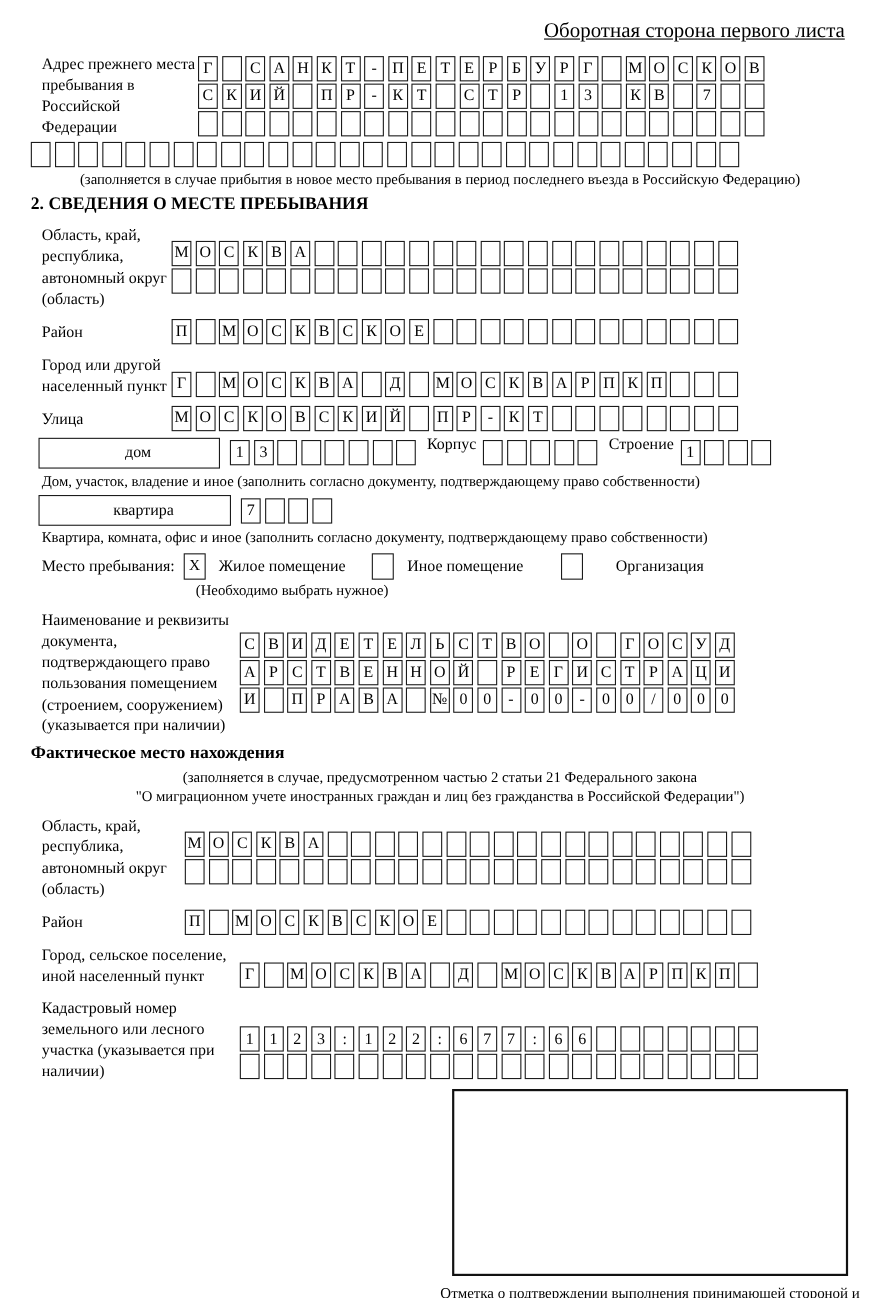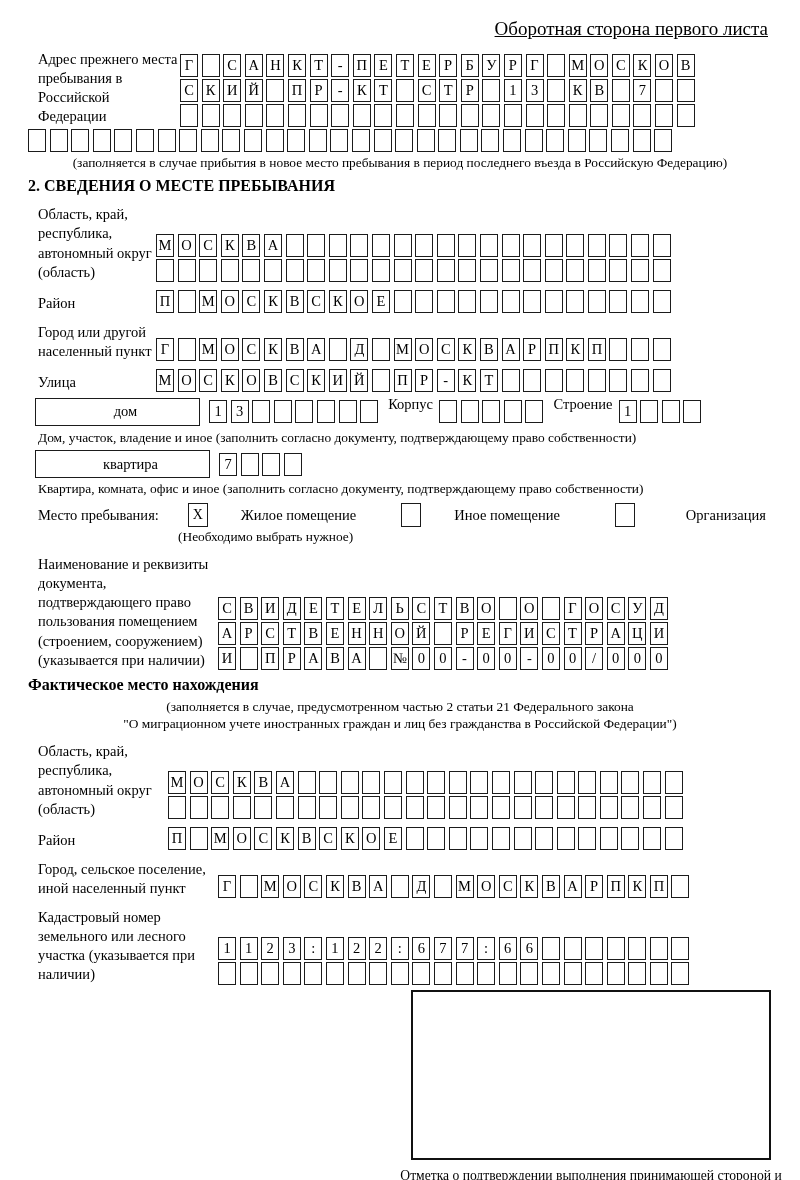--- a/index.html
+++ b/index.html
@@ -6,21 +6,21 @@
   html,body { margin:0; padding:0; }
   body {
     width:800px; height:1180px; overflow:hidden;
     background:#ffffff; color:#000;
     font-family:"Liberation Serif", serif;
   }
   .page { padding:8px 0 0 28px; width:800px; }
 
   .hdr { text-align:right; font-size:19px; margin:10px 32px 0 0;text-decoration:underline; }
 
-  .blk { display:flex; align-items:flex-end; margin-top:8px; }
+  .blk { display:flex; align-items:center; margin-top:8px; }
   .lbl { flex:none; font-size:14.5px; line-height:1.32; padding-left:10px; padding-top:2px; }
   .lbl-prev { width:152px; }
   .lbl-std  { width:128px; }
   .lbl-fact { width:140px; }
   .lbl-wide { width:190px; }
   .rows { flex:1; }
 
   .cells { display:flex; gap:3.6px; }
   .cells + .cells { margin-top:2px; }
   .blk .cells:first-child { margin-top:0; }
@@ -37,21 +37,21 @@
   .note-c { margin-right:28px; }
 
   .house-row { display:flex; align-items:center; margin-top:4px; margin-left:7px; }
   .wide-box { border:1.6px solid #1b1b1b; height:28px; display:flex; align-items:center; justify-content:center; font-size:14.5px; background:#fff; flex:none;padding-left:16px; }
   .box-dom { width:165px; }
   .box-kv  { width:175px; }
   .inline-lbl { font-size:14.5px; margin:0 6px 14px 10px; white-space:nowrap; }
   .house-row .cells { margin-top:0; margin-left:9px; }
   .note-l { font-size:13.4px; margin-top:3px; padding-left:10px; }
 
-  .stay-row { display:flex; align-items:center; font-size:14.5px; margin-top:6px; padding-left:10px;gap:21px; }
+  .stay-row { display:flex; align-items:center; font-size:14.5px; margin-top:6px; padding-left:10px; }
   .mark-box { flex:none; width:20px; height:24px; border:1.6px solid #1b1b1b; display:flex; align-items:center; justify-content:center; font-size:14px; margin:0 12px 0 8px; }
   .stay-note { font-size:13.4px; margin-top:2px; padding-left:150px; }
 
   .confirm { margin-left:370px; margin-top:5px; width:386px; }
   .confirm-box { width:360px; height:170px; border:2px solid #111; margin:0 auto; background:#fff; }
   .confirm-note { margin-top:6px; text-align:center; font-size:13.6px; line-height:1.42; }
 </style>
 </head>
 <body>
 

